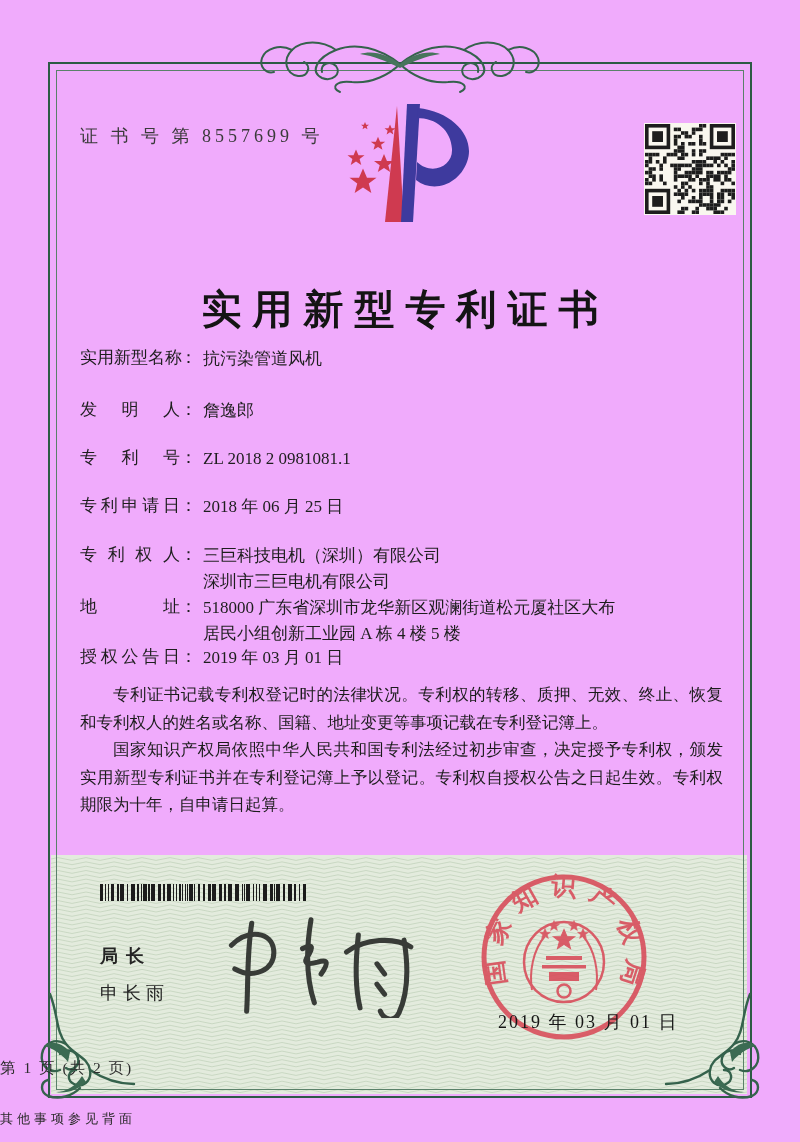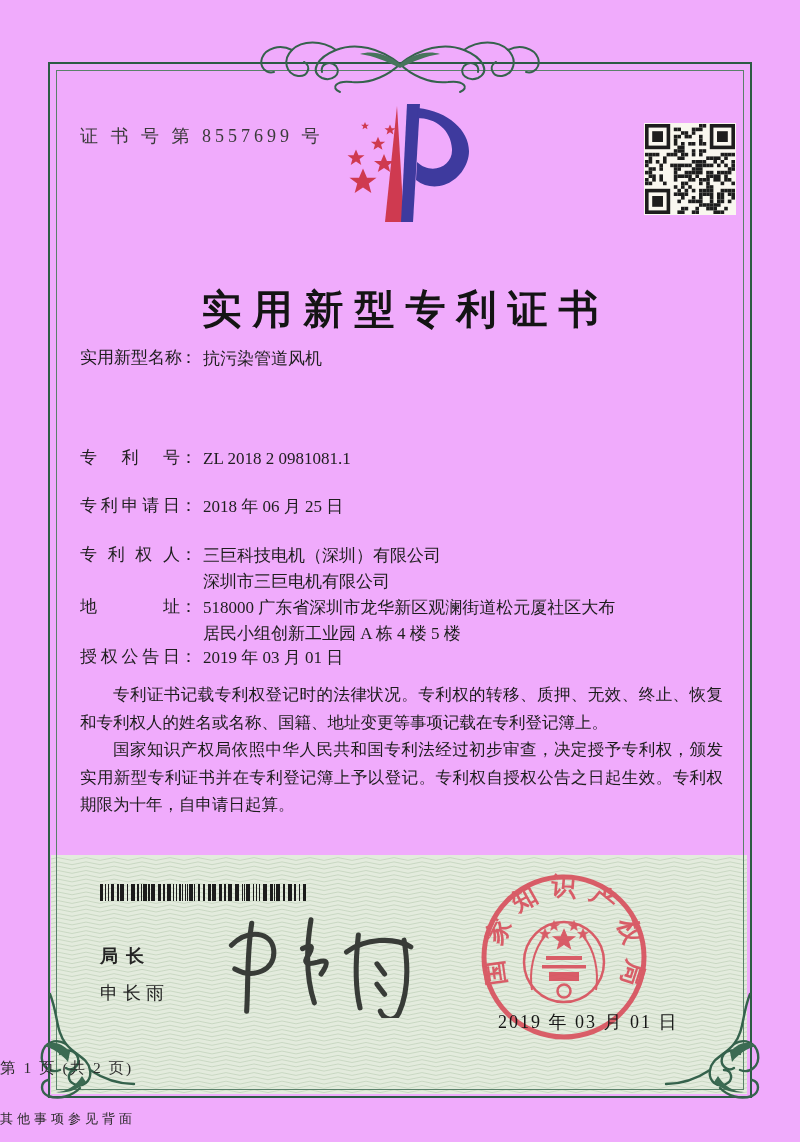--- a/index.html
+++ b/index.html
@@ -401,20 +401,23 @@
       <rect x="69.4" y="87.4" width="3.6" height="3.6" fill="#1d1d1d"></rect>
       <rect x="73" y="87.4" width="3.6" height="3.6" fill="#1d1d1d"></rect>
       <rect x="76.60000000000001" y="87.4" width="3.6" height="3.6" fill="#1d1d1d"></rect>
     </svg>
 
   <div class="title">实用新型专利证书</div>
 
   <div class="frow r1">
     <span class="flabel">实用新型名称</span><span class="fcolon">：</span><span class="fvalue">抗污染管道风机</span>
   </div>
+  <div class="frow r2">
+    <span class="flabel">发明人</span><span class="fcolon">：</span><span class="fvalue">詹逸郎</span>
+  </div>
   <div class="frow r3">
     <span class="flabel">专利号</span><span class="fcolon">：</span><span class="fvalue">ZL 2018 2 0981081.1</span>
   </div>
   <div class="frow r4">
     <span class="flabel">专利申请日</span><span class="fcolon">：</span><span class="fvalue">2018 年 06 月 25 日</span>
   </div>
   <div class="frow r5">
     <span class="flabel">专利权人</span><span class="fcolon">：</span><span class="fvalue"><span>三巨科技电机（深圳）有限公司</span><span class="l2">深圳市三巨电机有限公司</span></span>
   </div>
   <div class="frow r6">

